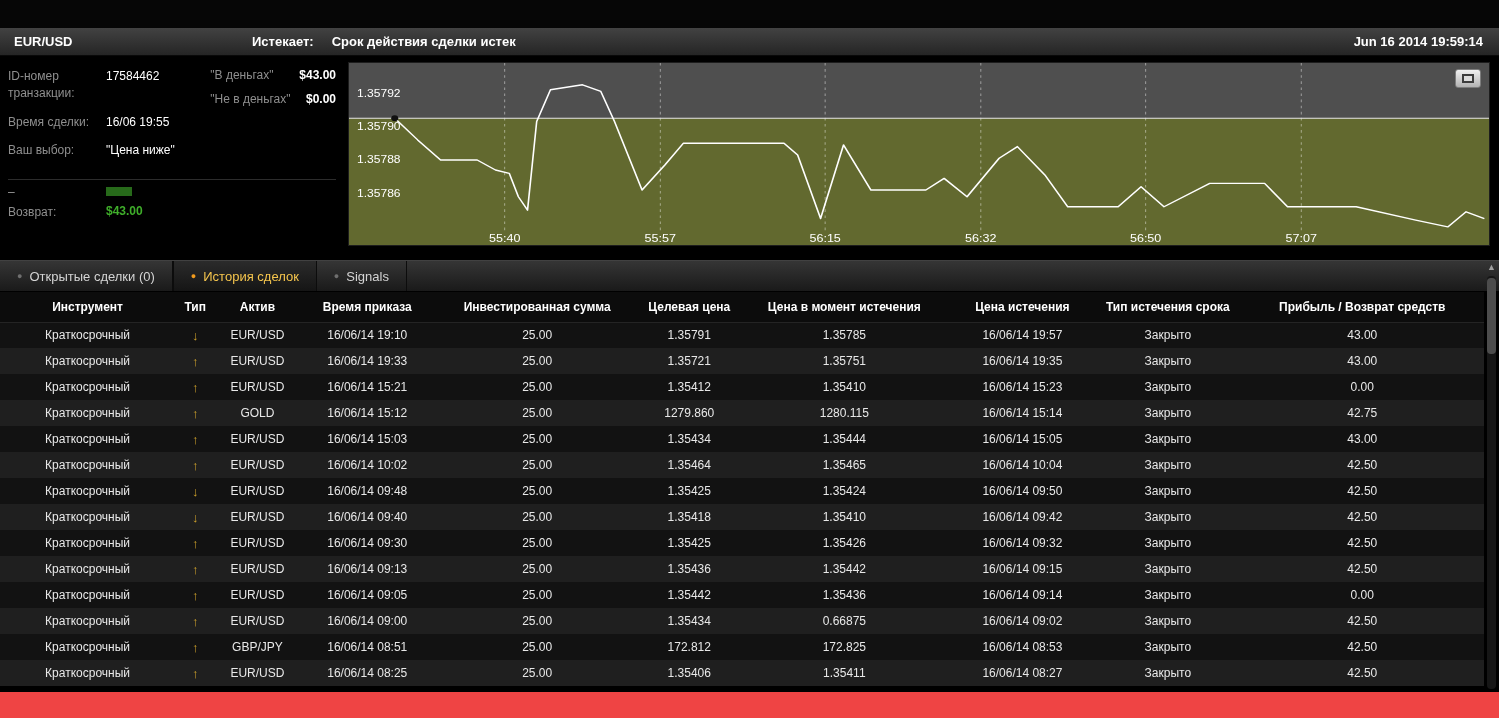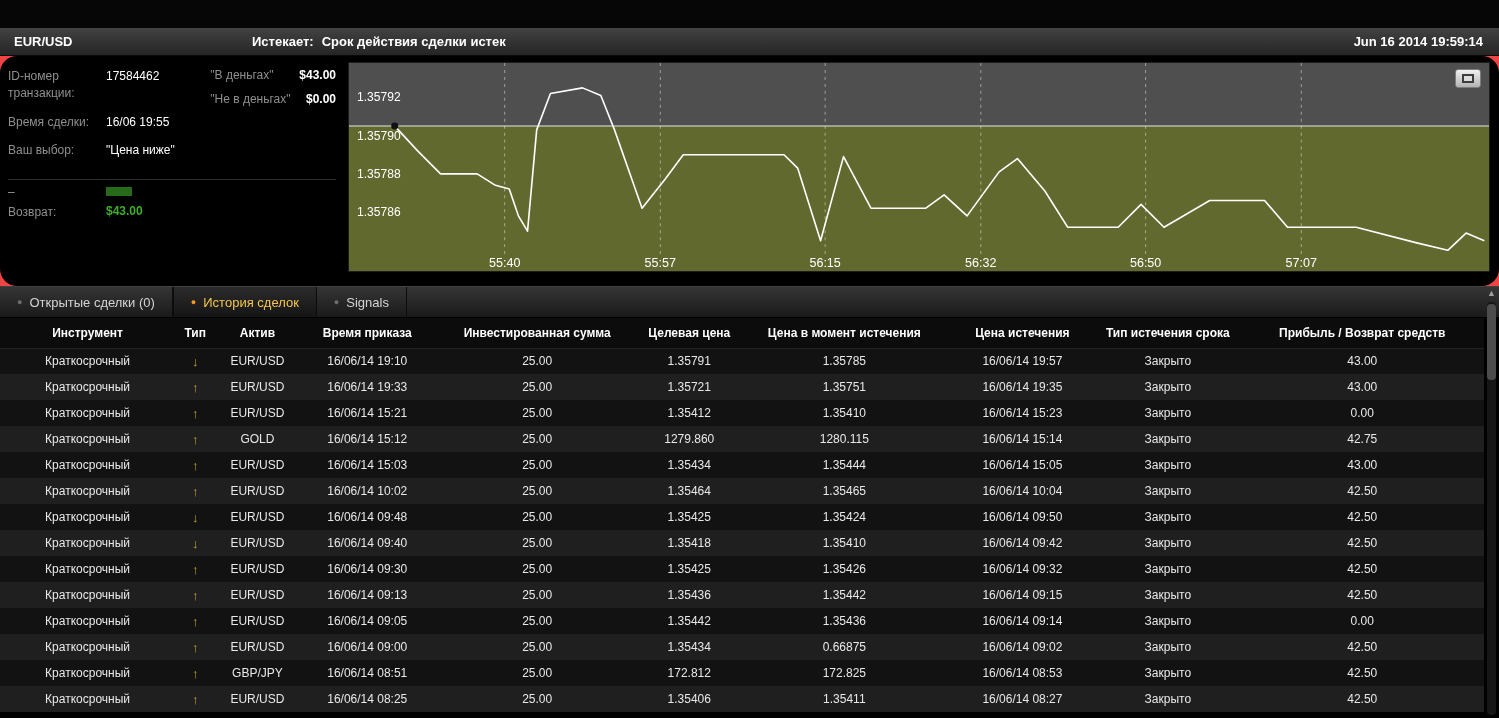--- a/index.html
+++ b/index.html
@@ -5,25 +5,25 @@
   *{margin:0;padding:0;box-sizing:border-box;}
   html,body{width:1499px;height:718px;background:#000;overflow:hidden;
     font-family:"Liberation Sans",sans-serif;}
   .app{width:1499px;height:718px;position:relative;background:#ef4444;color:#ddd;}
 
   
   .topstrip{height:28px;background:#060606;}
   .topbar{height:28px;display:flex;align-items:center;font-size:13px;color:#fff;
     background:linear-gradient(#424242,#252525);border-bottom:1px solid #090909;}
   .topbar .asset{font-weight:bold;margin-left:14px;width:238px;}
-  .topbar .expiry{font-weight:bold;display:flex;gap:8px;}
+  .topbar .expiry{font-weight:bold;display:flex;gap:18px;}
   .topbar .datetime{margin-left:auto;margin-right:16px;font-weight:bold;}
 
   
-  .top-section{height:230px;display:flex;background:#000;border-radius:17px;}
+  .top-section{height:204px;display:flex;background:#000;}
   .trade-info{width:346px;padding:12px 10px 0 8px;font-size:12px;}
   .ti-grid{display:flex;}
   .ti-left{width:206px;}
   .ti-row{display:flex;margin-bottom:11px;}
   .ti-label{width:98px;color:#8f8f8f;line-height:1.45;flex:none;}
   .ti-value{color:#fff;font-weight:normal;line-height:1.45;}
   .ti-right{width:128px;}
   .ti-mrow{display:flex;justify-content:space-between;margin-bottom:10px;}
   .ti-mlabel{color:#8f8f8f;}
   .ti-mvalue{color:#fff;font-weight:bold;}

